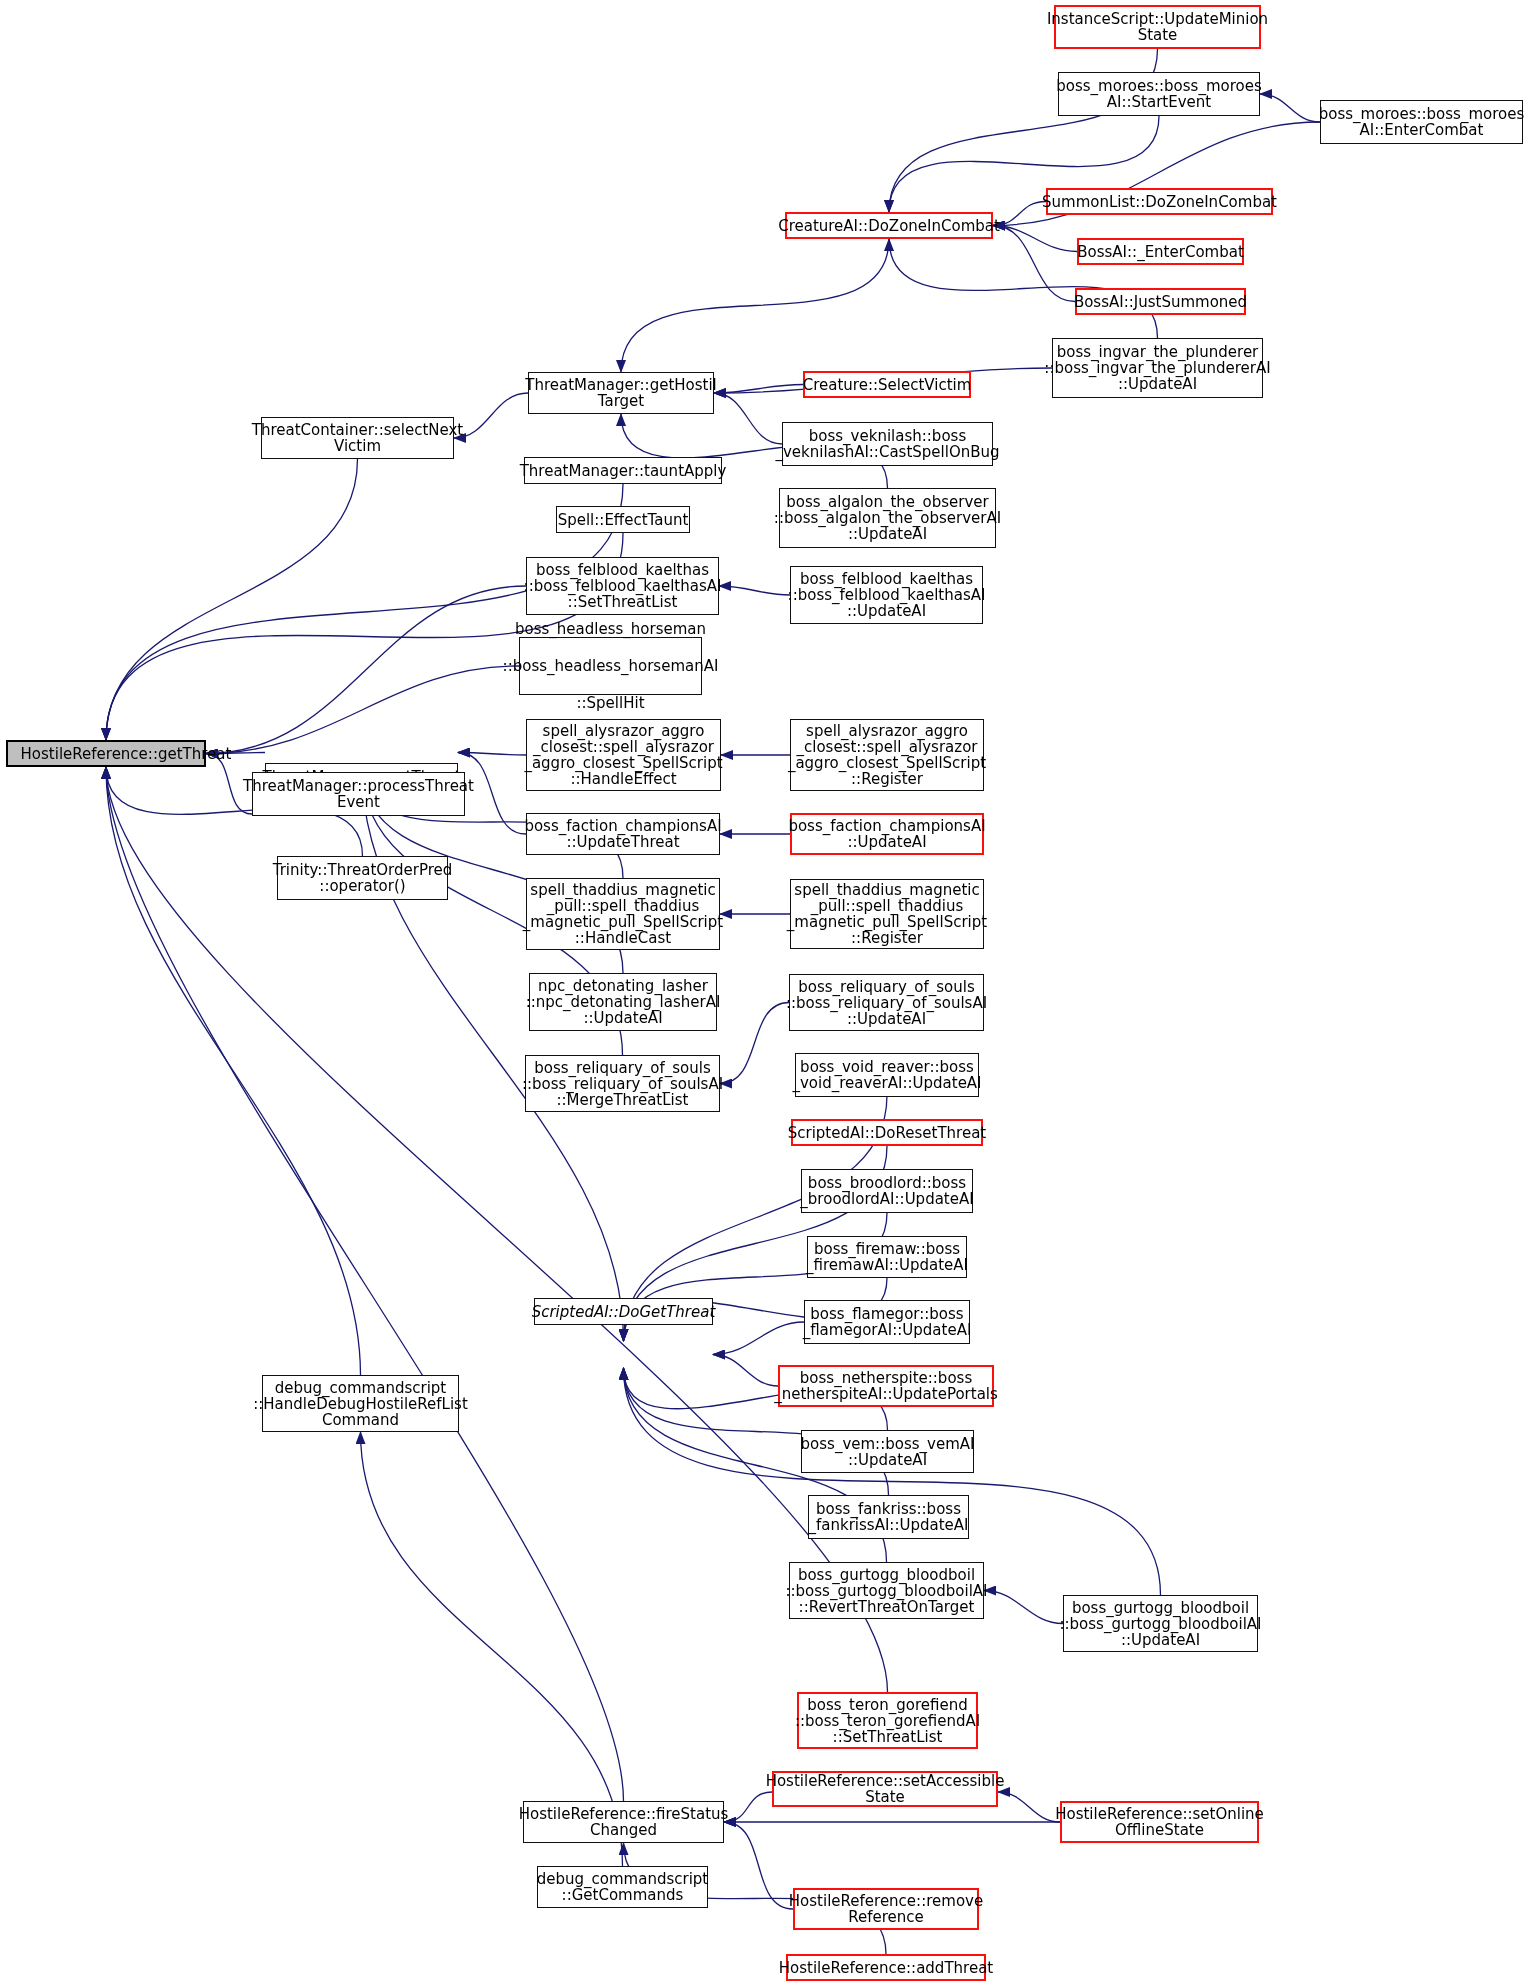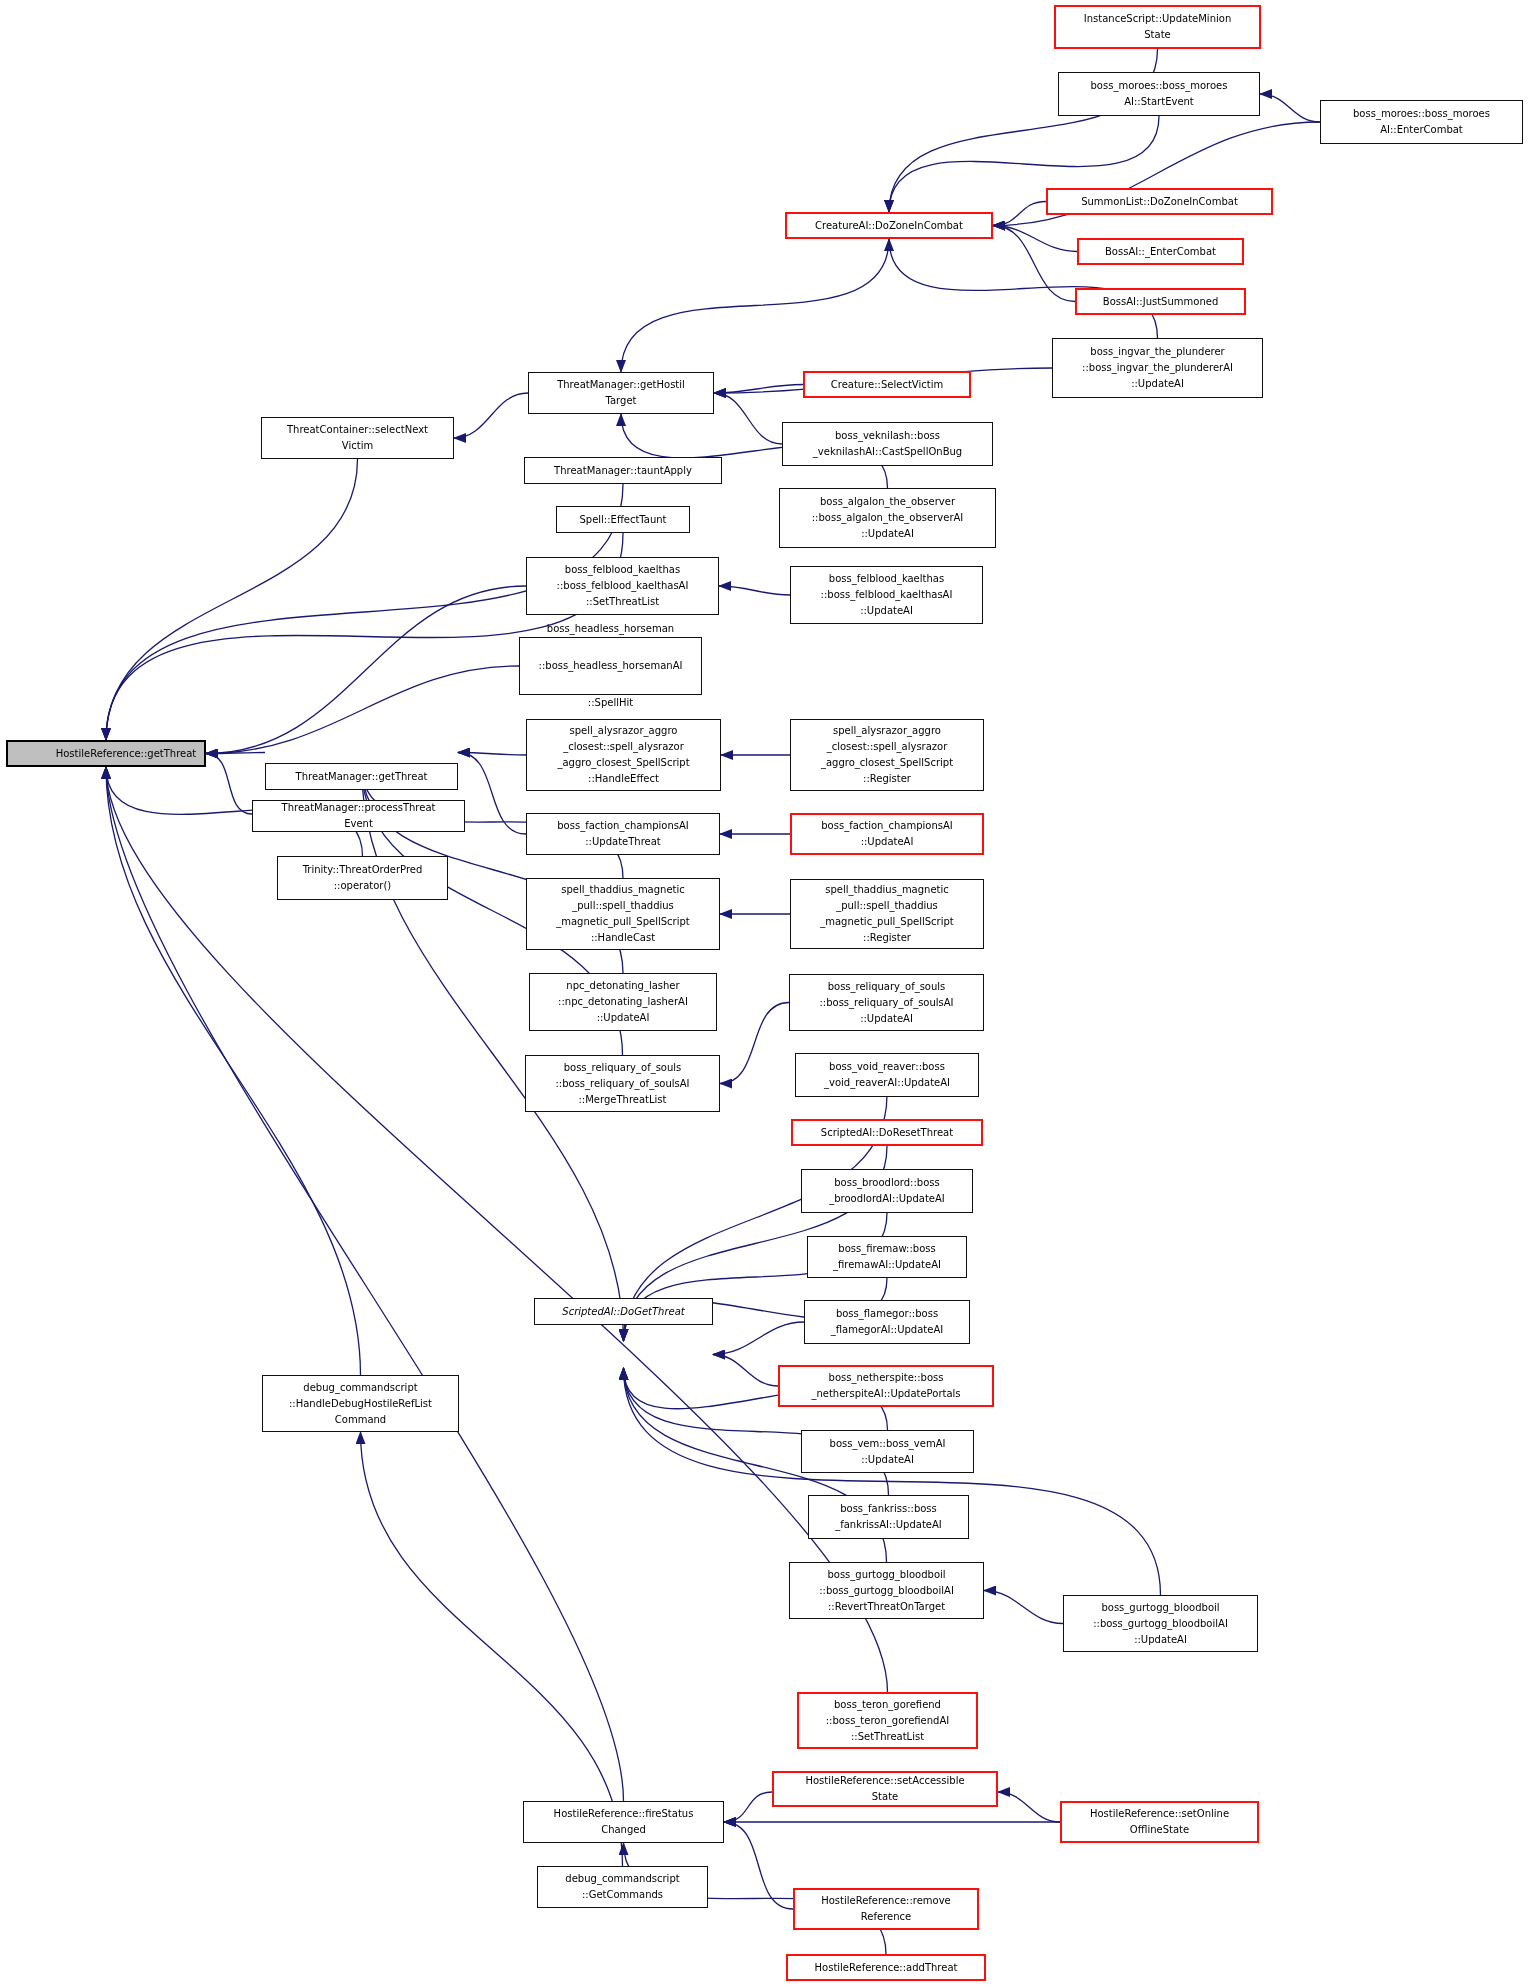--- a/index.html
+++ b/index.html
@@ -7,21 +7,21 @@
     width:1528px;height:1987px;position:relative;background:#ffffff;
     font-family:"DejaVu Sans","Liberation Sans",sans-serif;
   }
   .stage{position:absolute;left:0;top:0;width:1528px;height:1987px;overflow:hidden;}
   svg.edges{position:absolute;left:0;top:0;}
   .edge{fill:none;stroke:#191970;stroke-width:1.3px;}
   .node{
     position:absolute;box-sizing:border-box;background:#ffffff;
     border:1px solid #101010;color:#000;
     display:flex;flex-direction:column;justify-content:center;align-items:center;
-    font-size:10px;line-height:16px;white-space:nowrap;text-align:center;
+    font-size:15px;line-height:16px;white-space:nowrap;text-align:center;
     cursor:pointer;z-index:2;
   }
   .node.red{border:2px solid #fb100c;}
   .node.main{background:#bfbfbf;border:2px solid #000000;padding-left:40px;}
   .nl{pointer-events:none;}
 </style>
 </head>
 <body>
 
 <div class="stage">
@@ -154,21 +154,21 @@
       <div class="nl">boss_felblood_kaelthas</div>
       <div class="nl">::boss_felblood_kaelthasAI</div>
       <div class="nl">::UpdateAI</div>
     </div>
     <div class="node main" style="left: 6px; top: 740px; width: 200px; height: 27px;">
       <div class="nl">HostileReference::getThreat</div>
     </div>
     <div class="node black" style="left: 265px; top: 739px; width: 193px; height: 27px; margin-top: 24px;">
       <div class="nl">ThreatManager::getThreat</div>
     </div>
-    <div class="node black" style="left: 252px; top: 800px; width: 213px; height: 32px;">
+    <div class="node black" style="left: 252px; top: 772px; width: 213px; height: 44px;">
       <div class="nl">ThreatManager::processThreat</div>
       <div class="nl">Event</div>
     </div>
     <div class="node black" style="left: 277px; top: 856px; width: 171px; height: 44px;">
       <div class="nl">Trinity::ThreatOrderPred</div>
       <div class="nl">::operator()</div>
     </div>
     <div class="node black" style="left: 526px; top: 719px; width: 195px; height: 72px;">
       <div class="nl">spell_alysrazor_aggro</div>
       <div class="nl">_closest::spell_alysrazor</div>

